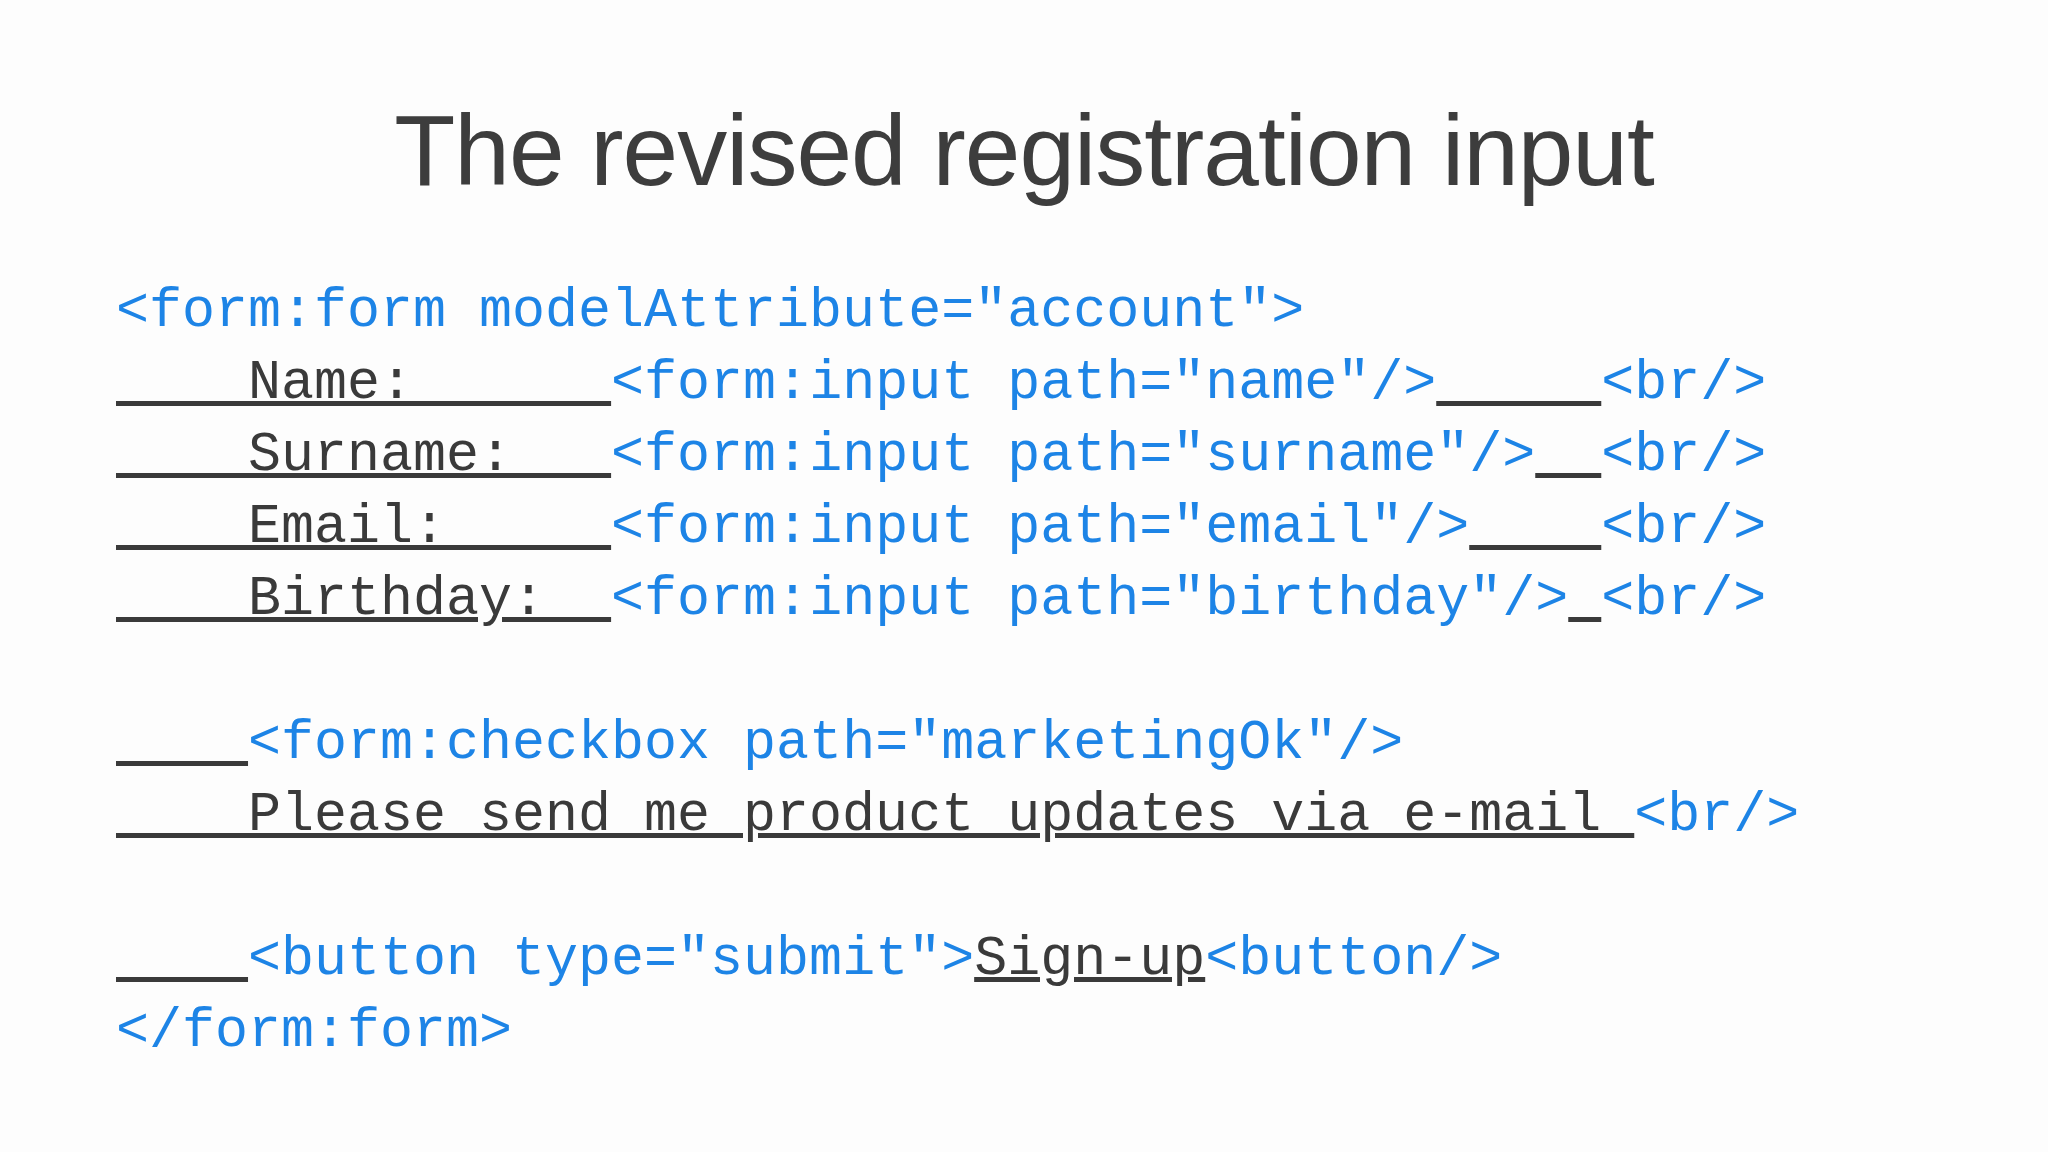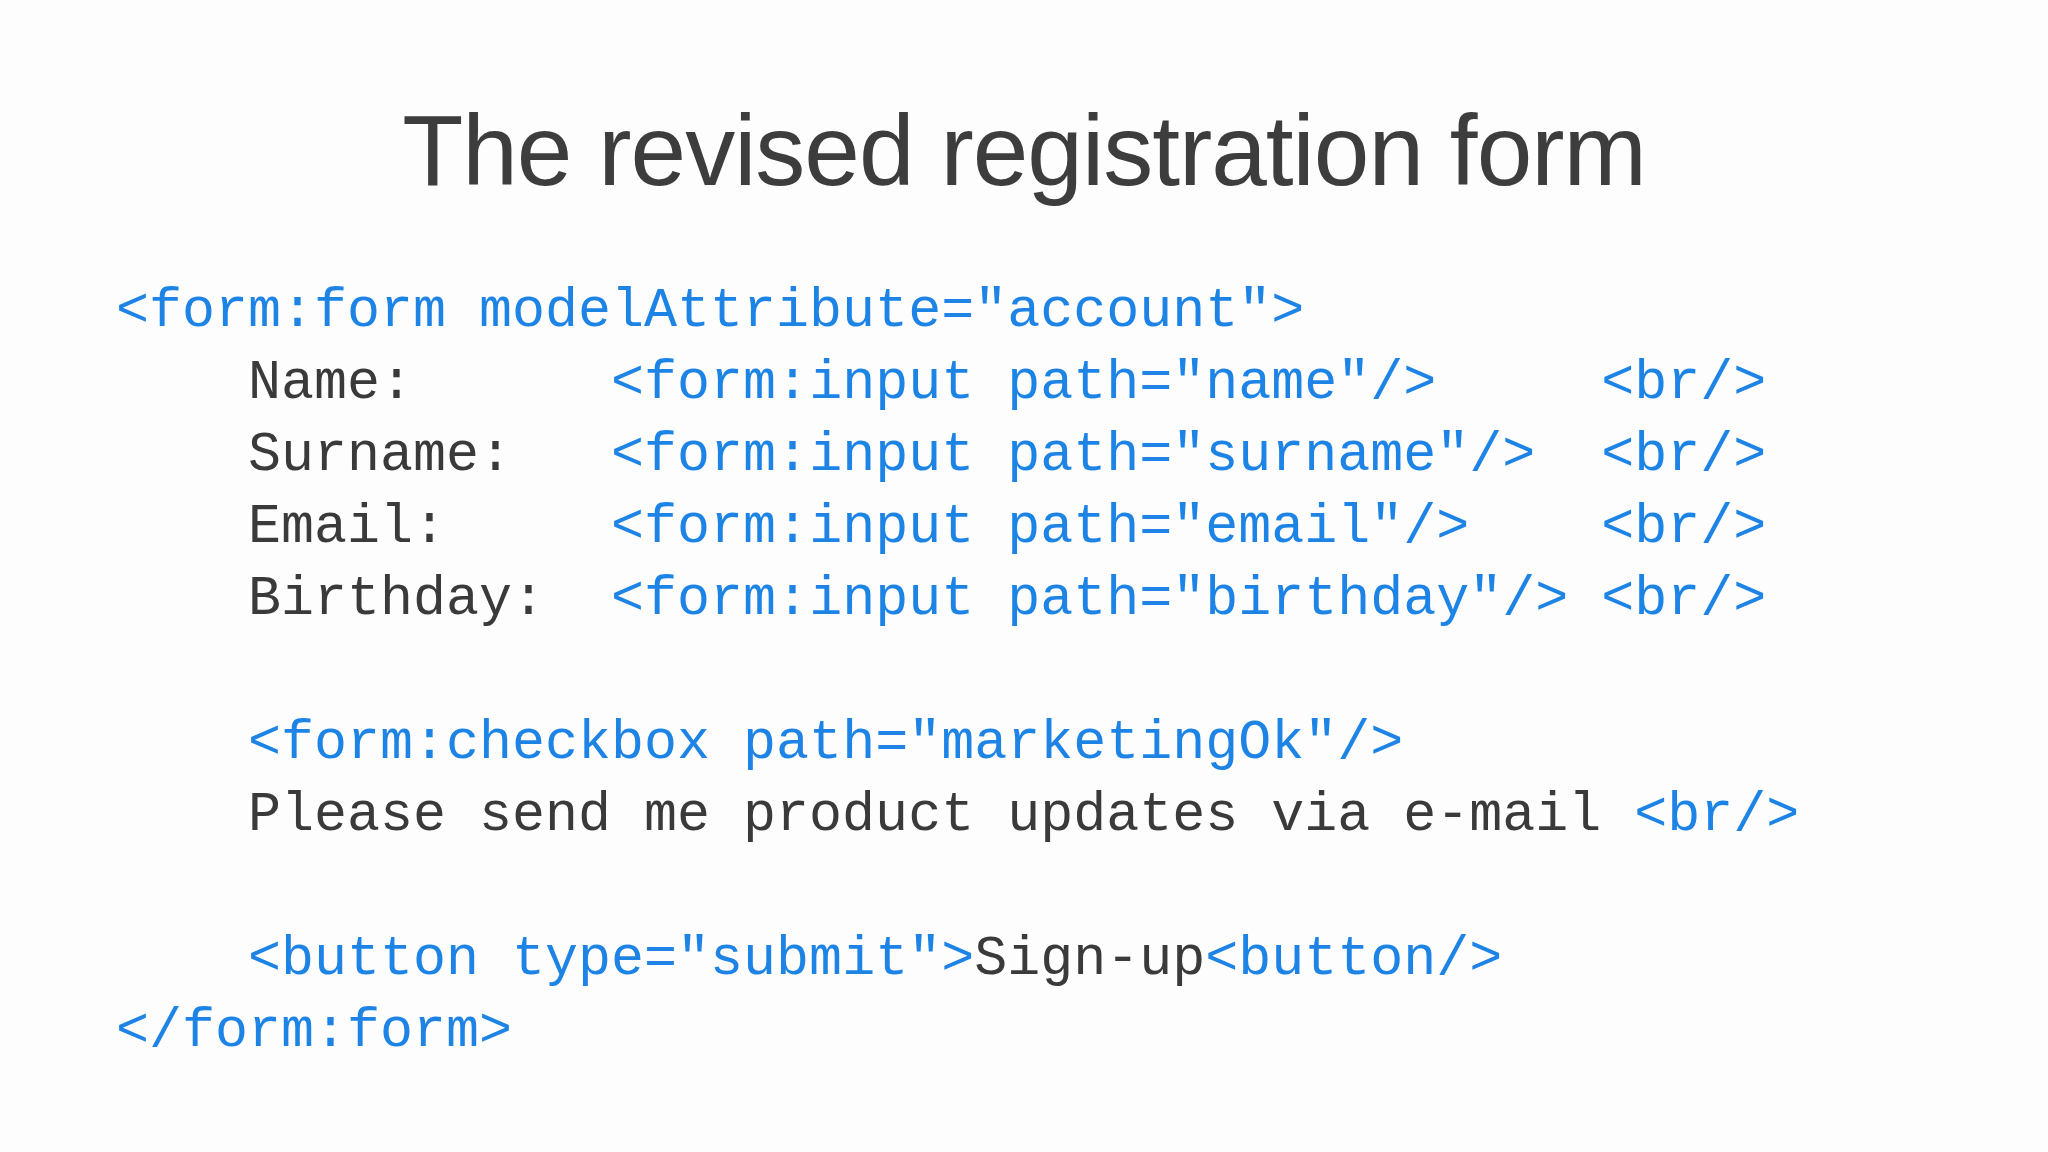--- a/index.html
+++ b/index.html
@@ -44,21 +44,22 @@
   }
   .code-line {
     white-space: pre;
     min-height: 72px;
   }
   .code-line .tag {
     color: var(--code-tag, #1d84e6);
   }
   .code-line .txt {
     color: var(--code-text, #3a3a3a);
+    text-decoration: underline;
   }
 </style>
 </head>
 <body>
 
 <main class="slide">
-  <h1 class="title">The revised registration form</h1>
+  <h1 class="title">The revised registration input</h1>
   <pre class="code" id="code-block"><div class="code-line"><span class="tag">&lt;form:form modelAttribute="account"&gt;</span></div><div class="code-line"><span class="txt">    Name:      </span><span class="tag">&lt;form:input path="name"/&gt;</span><span class="txt">     </span><span class="tag">&lt;br/&gt;</span></div><div class="code-line"><span class="txt">    Surname:   </span><span class="tag">&lt;form:input path="surname"/&gt;</span><span class="txt">  </span><span class="tag">&lt;br/&gt;</span></div><div class="code-line"><span class="txt">    Email:     </span><span class="tag">&lt;form:input path="email"/&gt;</span><span class="txt">    </span><span class="tag">&lt;br/&gt;</span></div><div class="code-line"><span class="txt">    Birthday:  </span><span class="tag">&lt;form:input path="birthday"/&gt;</span><span class="txt"> </span><span class="tag">&lt;br/&gt;</span></div><div class="code-line">&nbsp;</div><div class="code-line"><span class="txt">    </span><span class="tag">&lt;form:checkbox path="marketingOk"/&gt;</span></div><div class="code-line"><span class="txt">    Please send me product updates via e-mail </span><span class="tag">&lt;br/&gt;</span></div><div class="code-line">&nbsp;</div><div class="code-line"><span class="txt">    </span><span class="tag">&lt;button type="submit"&gt;</span><span class="txt">Sign-up</span><span class="tag">&lt;button/&gt;</span></div><div class="code-line"><span class="tag">&lt;/form:form&gt;</span></div></pre>
 </main>
 
 </body></html>

